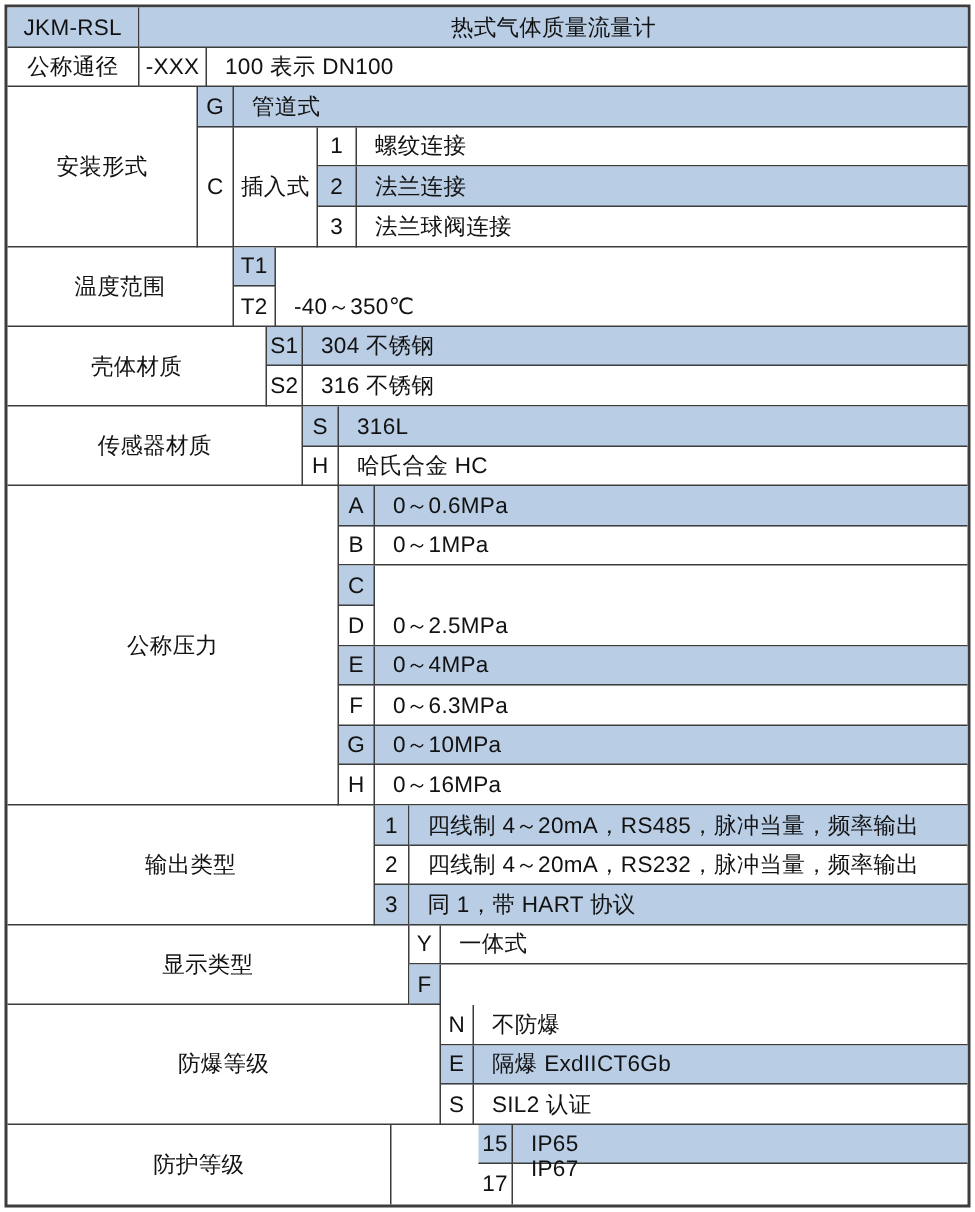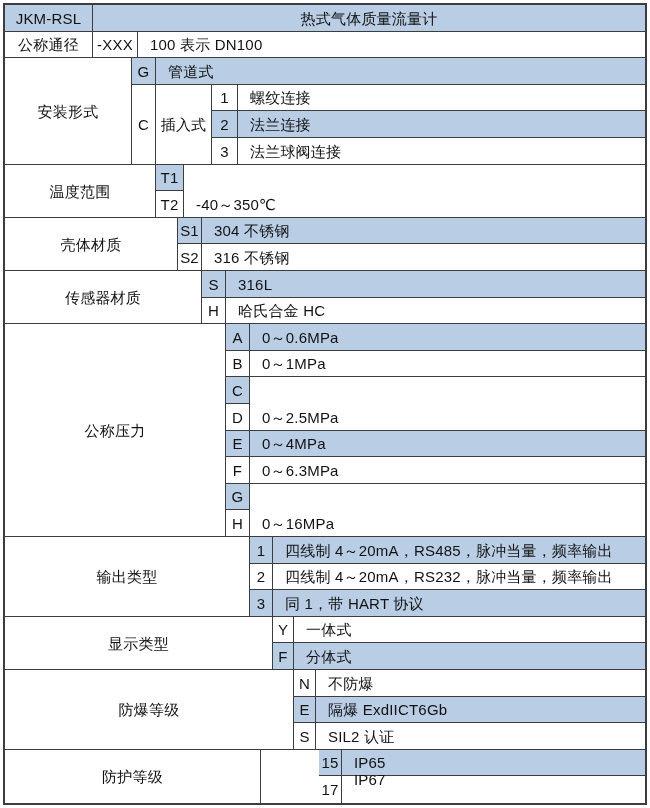--- a/index.html
+++ b/index.html
@@ -75,36 +75,36 @@
   <div class="cell cc" style="left:221px;top:346px;width:24px;height:26px">B</div>
   <div class="cell dl nr" style="left:245px;top:346px;width:395px;height:26px">0～1MPa</div>
   <div class="cell cc blue" style="left:221px;top:372px;width:24px;height:27px">C</div>
   <div class="cell cc" style="left:221px;top:399px;width:24px;height:27px">D</div>
   <div class="cell dl nr" style="left:245px;top:399px;width:395px;height:27px">0～2.5MPa</div>
   <div class="cell cc blue" style="left:221px;top:426px;width:24px;height:26px">E</div>
   <div class="cell dl blue nr" style="left:245px;top:426px;width:395px;height:26px">0～4MPa</div>
   <div class="cell cc" style="left:221px;top:452px;width:24px;height:27px">F</div>
   <div class="cell dl nr" style="left:245px;top:452px;width:395px;height:27px">0～6.3MPa</div>
   <div class="cell cc blue" style="left:221px;top:479px;width:24px;height:26px">G</div>
+  <div class="cell dl blue nr" style="left:245px;top:479px;width:395px;height:26px">0～10MPa</div>
   <div class="cell cc" style="left:221px;top:505px;width:24px;height:27px">H</div>
   <div class="cell dl nr" style="left:245px;top:505px;width:395px;height:27px">0～16MPa</div>
 
   <div class="cell cc" style="left:0;top:532px;width:245px;height:80px">输出类型</div>
   <div class="cell cc blue" style="left:245px;top:532px;width:23px;height:27px">1</div>
   <div class="cell dl blue nr" style="left:268px;top:532px;width:372px;height:27px">四线制 4～20mA，RS485，脉冲当量，频率输出</div>
   <div class="cell cc" style="left:245px;top:559px;width:23px;height:26px">2</div>
   <div class="cell dl nr" style="left:268px;top:559px;width:372px;height:26px">四线制 4～20mA，RS232，脉冲当量，频率输出</div>
   <div class="cell cc blue" style="left:245px;top:585px;width:23px;height:27px">3</div>
   <div class="cell dl blue nr" style="left:268px;top:585px;width:372px;height:27px">同 1，带 HART 协议</div>
 
   <div class="cell cc" style="left:0;top:612px;width:268px;height:53px">显示类型</div>
   <div class="cell cc" style="left:268px;top:612px;width:21px;height:26px">Y</div>
   <div class="cell dl nr" style="left:289px;top:612px;width:351px;height:26px">一体式</div>
   <div class="cell cc blue" style="left:268px;top:638px;width:21px;height:27px">F</div>
-  <div class="cell dl blue nr" style="left:289px;top:638px;width:351px;height:27px">分体式</div>
 
   <div class="cell cc" style="left:0;top:665px;width:289px;height:80px">防爆等级</div>
   <div class="cell cc" style="left:289px;top:665px;width:22px;height:27px">N</div>
   <div class="cell dl nr" style="left:311px;top:665px;width:329px;height:27px">不防爆</div>
   <div class="cell cc blue" style="left:289px;top:692px;width:22px;height:26px">E</div>
   <div class="cell dl blue nr" style="left:311px;top:692px;width:329px;height:26px">隔爆 ExdIICT6Gb</div>
   <div class="cell cc" style="left:289px;top:718px;width:22px;height:27px">S</div>
   <div class="cell dl nr" style="left:311px;top:718px;width:329px;height:27px">SIL2 认证</div>
 
   <div class="cell cc nb" style="left:0;top:745px;width:256px;height:53px">防护等级</div>

